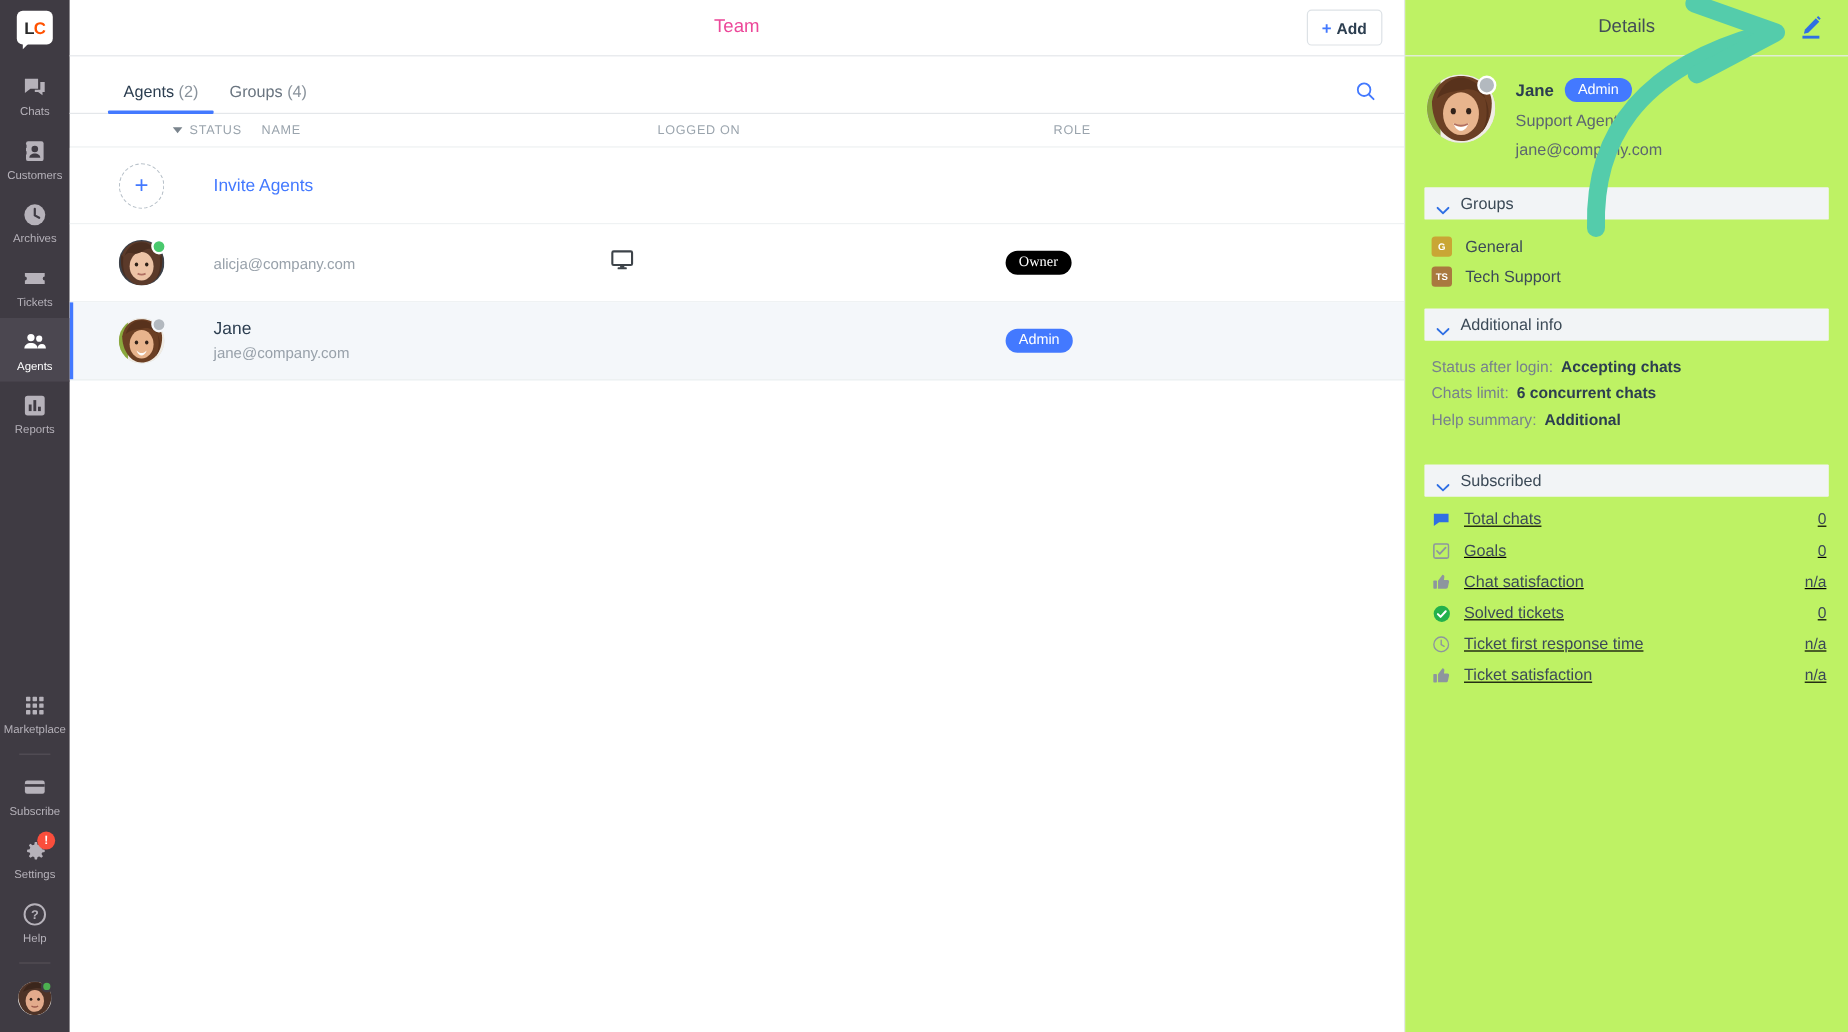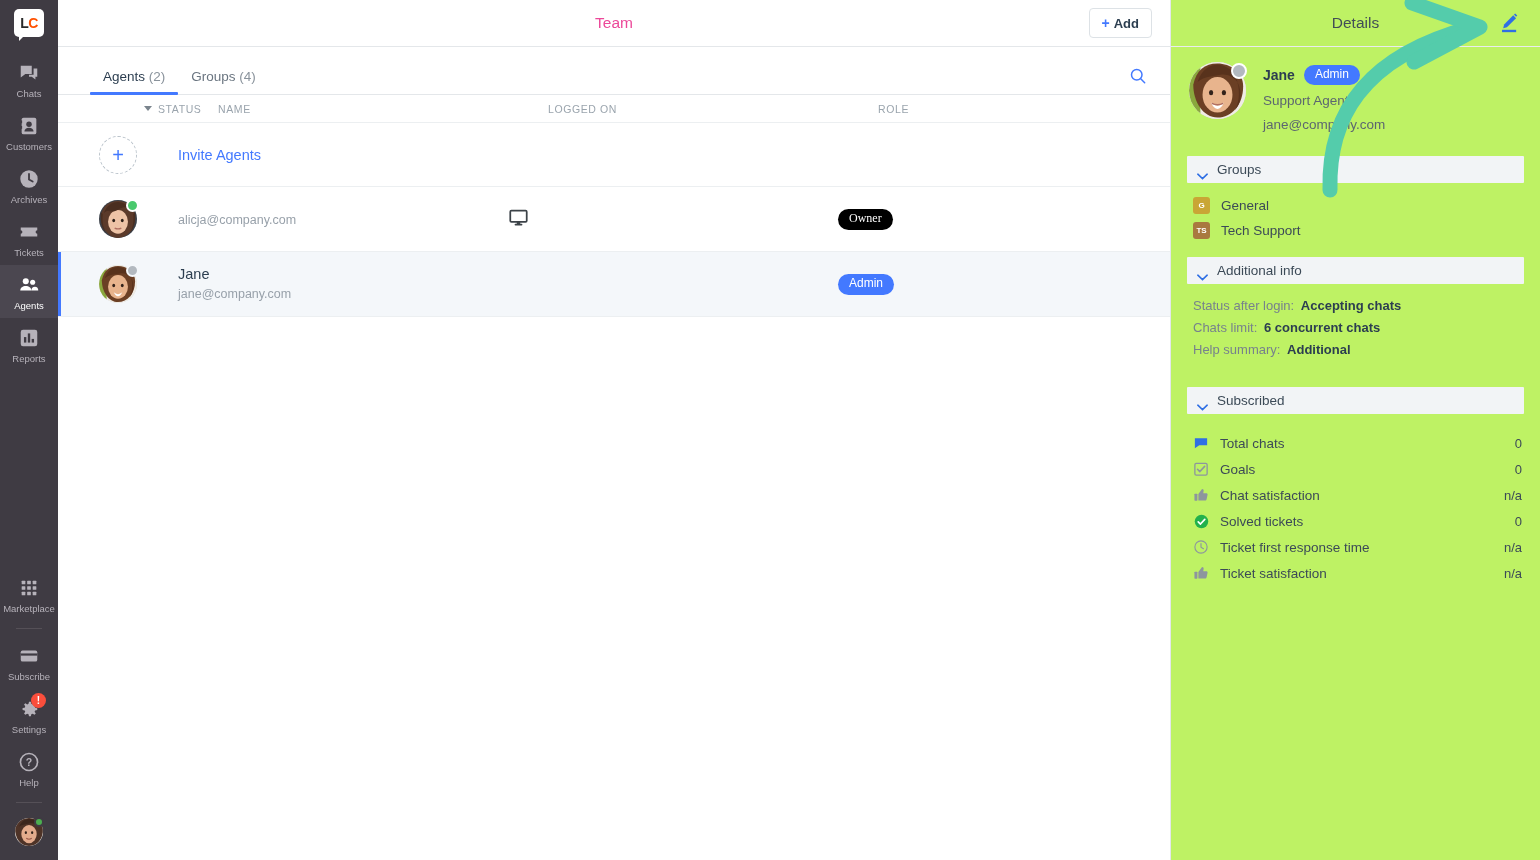--- a/index.html
+++ b/index.html
@@ -188,21 +188,21 @@
     font-weight: bold; line-height: 1;
   }
   .group-name { font-size: 13.5px; color: #3c4a57; }
 
   .info-list { padding: 11px 15px 4px 22px; }
   .info-row { font-size: 13px; height: 22px; line-height: 22px; }
   .info-label { color: #77828c; }
   .info-value { color: #2c3e50; font-weight: bold; margin-left: 3px; }
 
   .perf-list { padding: 11px 18px 0 22px; }
-  .perf-row { display: flex; align-items: flex-end; height: 26px; }
+  .perf-row { display: flex; align-items: flex-start; height: 26px; text-decoration: underline; }
   .perf-icon { width: 16px; height: 16px; margin-right: 11px; flex: 0 0 16px;
                display: flex; align-items: center; justify-content: center; }
   .perf-label { font-size: 13.5px; color: #3c4a57; flex: 1; }
   .perf-value { font-size: 13px; color: #3c4a57; }
 
   
   .annot { position: absolute; left: 0; top: 0; width: 1540px; height: 860px;
            pointer-events: none; }
 </style>
 </head>

